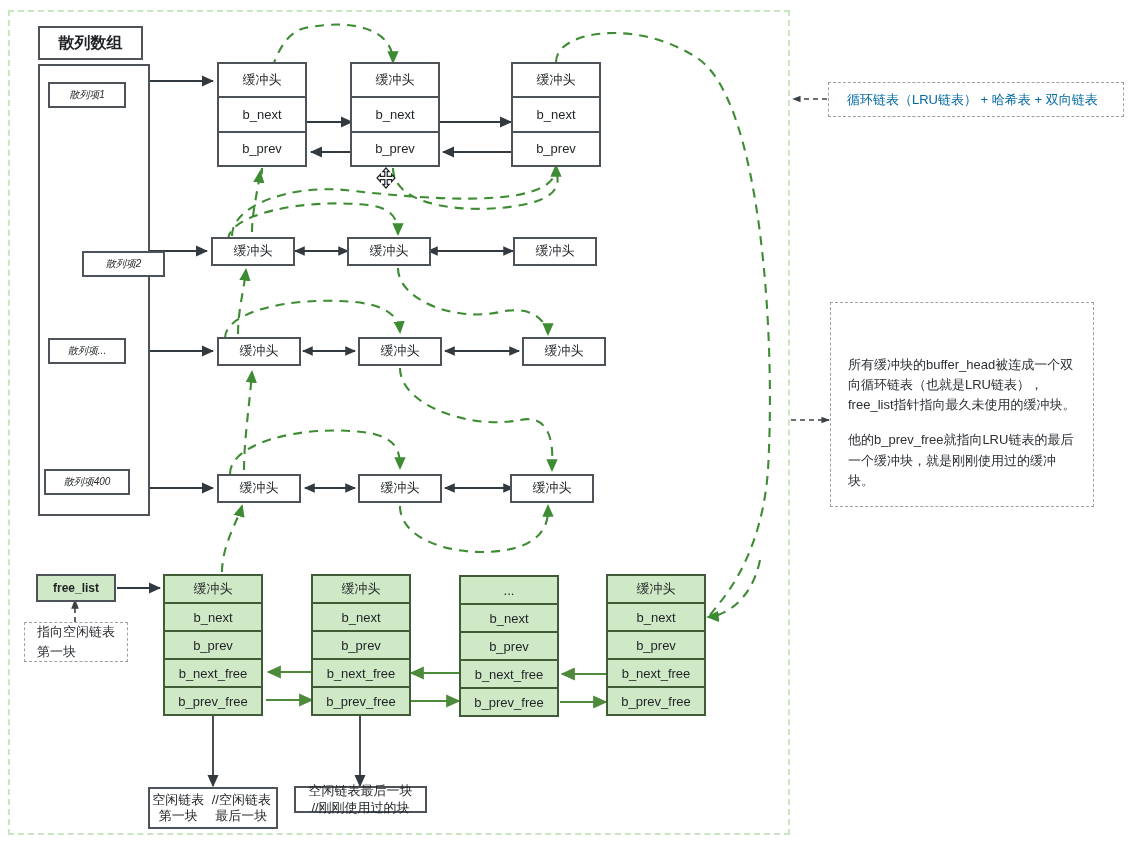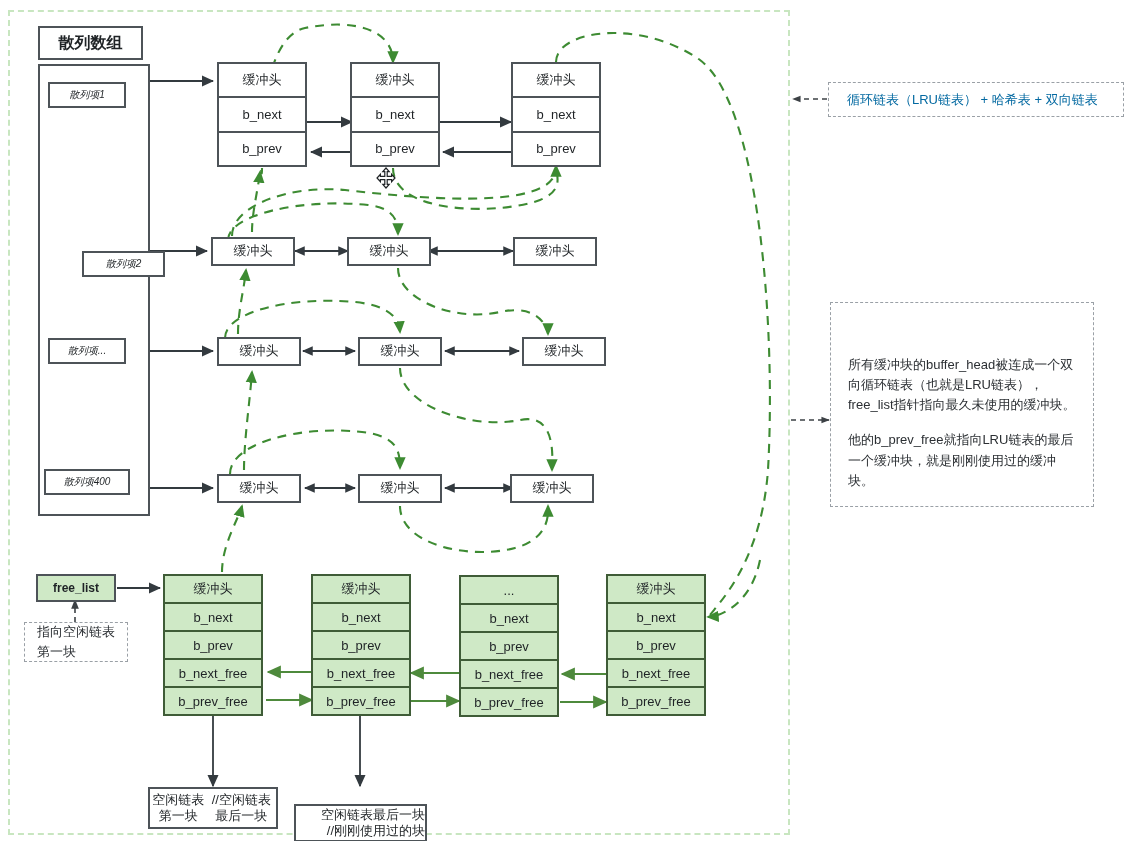--- a/index.html
+++ b/index.html
@@ -272,21 +272,21 @@
     <div class="cell">b_next</div>
     <div class="cell">b_prev</div>
     <div class="cell">b_next_free</div>
     <div class="cell">b_prev_free</div>
   </div>
 
   <div class="box" style="left:148px; top:787px; width:130px; height:42px; display:flex; justify-content:flex-end;">
     <div>空闲链表第一块</div>
     <div>//空闲链表最后一块</div>
   </div>
-  <div class="box" style="left:294px; top:804px; width:133px; height:38px; display:flex; flex-direction:column; justify-content:center;align-items:flex-end;">
+  <div class="box" style="left:294px; top:786px; width:133px; height:27px; display:flex; flex-direction:column; justify-content:center;">
     <div>空闲链表最后一块</div>
     <div>//刚刚使用过的块</div>
   </div>
 
   <div class="note-one-line" style="left:828px; top:82px; width:296px; height:35px;">循环链表（LRU链表） + 哈希表 + 双向链表</div>
 
   <div class="note" style="left:830px; top:302px; width:264px; height:205px; padding:52px 17px 0 17px;">
     <p>所有缓冲块的buffer_head被连成一个双向循环链表（也就是LRU链表），free_list指针指向最久未使用的缓冲块。</p>
     <p>他的b_prev_free就指向LRU链表的最后一个缓冲块，就是刚刚使用过的缓冲块。</p>
   </div>

